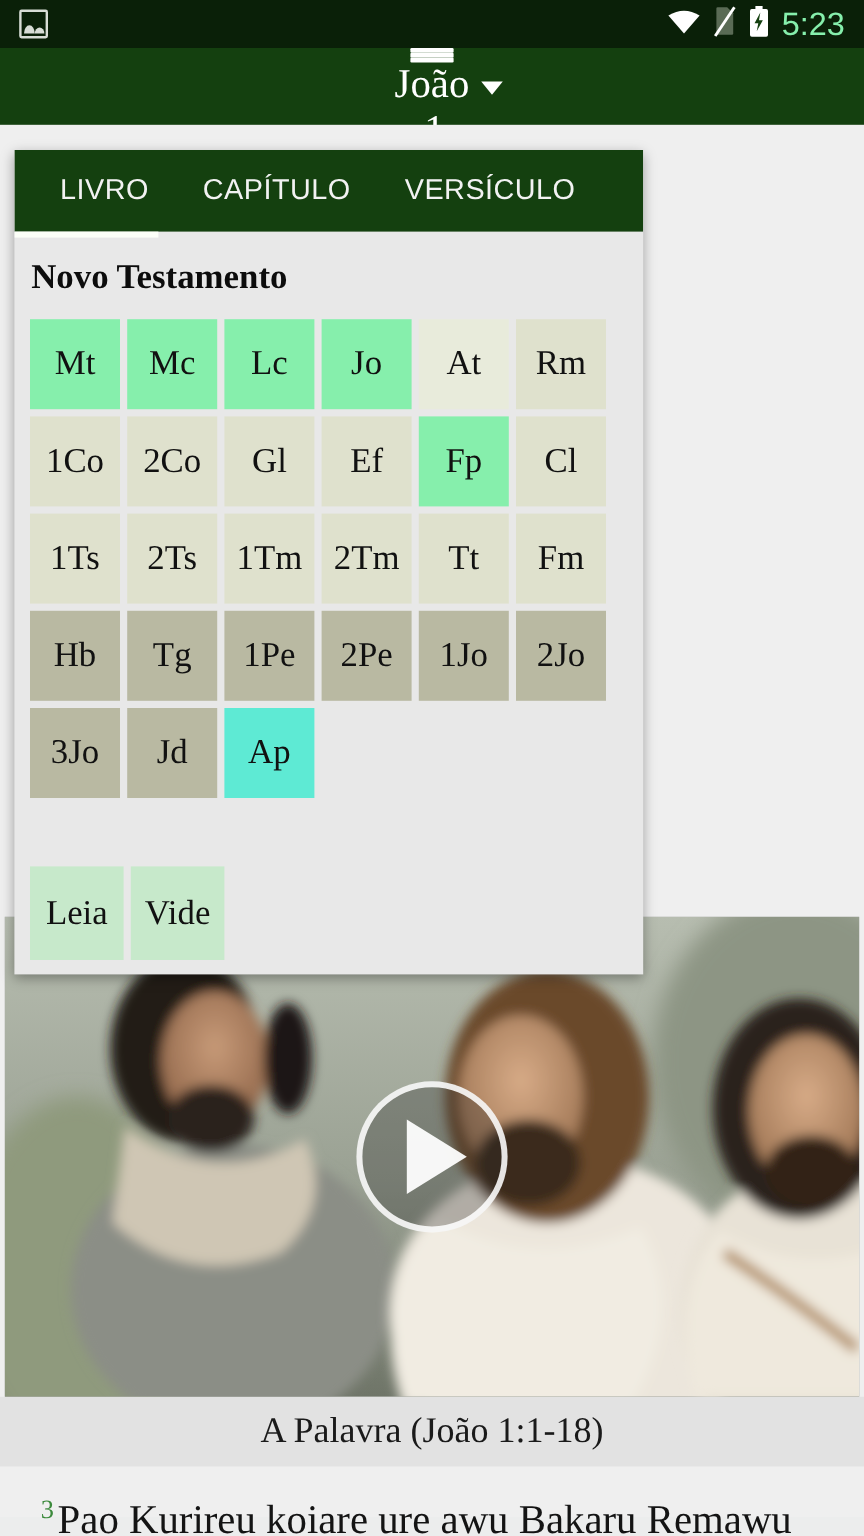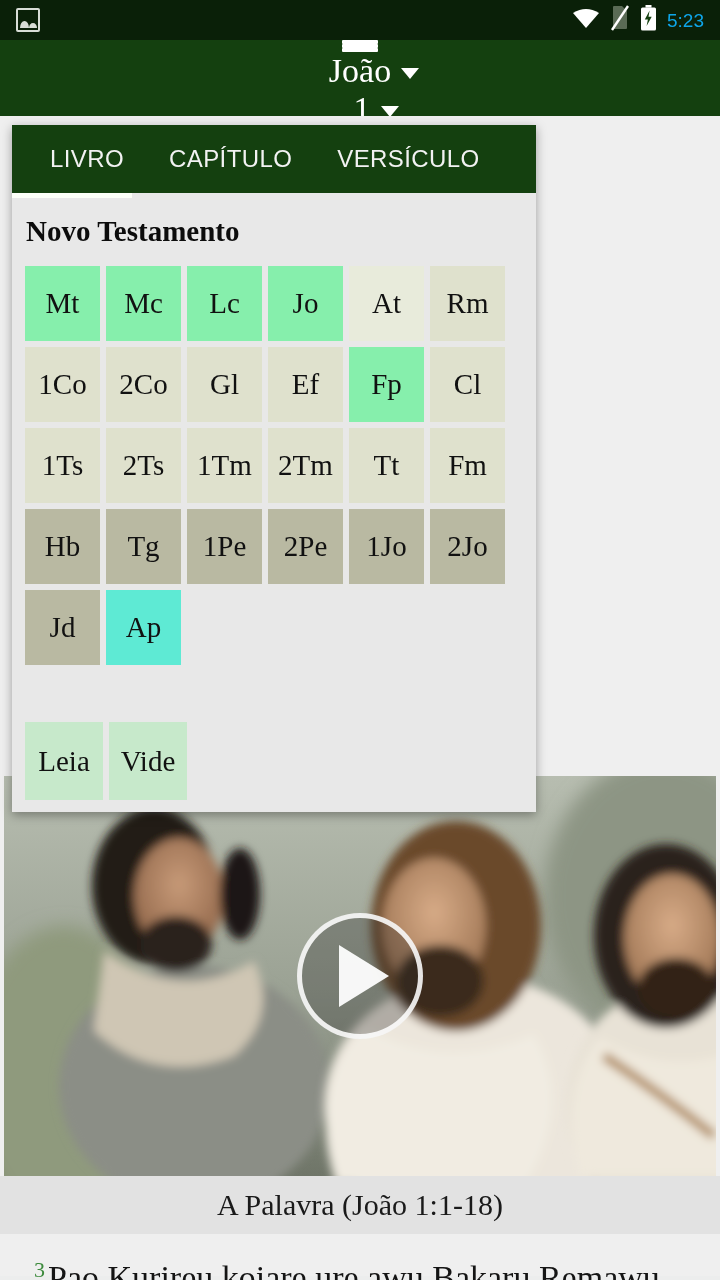--- a/index.html
+++ b/index.html
@@ -30,21 +30,21 @@
     content: ""; position: absolute; left: 2px; bottom: 2px;
     width: 9px; height: 7px; background: #d8ddd6;
     border-radius: 50% 50% 0 0 / 100% 100% 0 0;
   }
   .photo-icon::after {
     content: ""; position: absolute; right: 1px; bottom: 2px;
     width: 8px; height: 5px; background: #d8ddd6;
     border-radius: 50% 50% 0 0 / 100% 100% 0 0;
   }
   .sb-time {
-    color: #0ea5e9; font-size: 19px;
+    color: #86efac; font-size: 27px;
     font-family: "Liberation Sans", sans-serif;
     letter-spacing: 0px; line-height: 1;
   }
 
   
   .toolbar {
     position: absolute; top: 40px; left: 0;
     width: 720px; height: 80px;
     background: #14400f;
     display: flex; align-items: center;
@@ -67,21 +67,21 @@
     border-right: 9px solid transparent;
     border-top: 11px solid #fff;
     margin-top: 4px;
   }
   .tb-spacer { flex: 1; }
   .tb-icon { width: 56px; height: 56px; display: flex; align-items: center; justify-content: center; cursor: pointer; }
   .tb-icon + .tb-icon { margin-left: 18px; }
 
   
   .reader {
-    position: absolute; top: 116px; left: 0;
+    position: absolute; top: 104px; left: 0;
     width: 720px; height: 1160px;
     background: #efefef;
   }
   .reader-inner { padding: 0 16px; }
   .rd-h1 {
     color: #14501a; font-weight: bold; font-size: 38px;
     text-align: center; margin-top: 68px; white-space: nowrap;
   }
   .rd-h2 {
     color: #14501a; font-weight: bold; font-size: 38px;
@@ -363,20 +363,21 @@
       <button class="bk t2">1Tm</button>
       <button class="bk t2">2Tm</button>
       <button class="bk t2">Tt</button>
       <button class="bk t2">Fm</button>
       <button class="bk t3">Hb</button>
       <button class="bk t3">Tg</button>
       <button class="bk t3">1Pe</button>
       <button class="bk t3">2Pe</button>
       <button class="bk t3">1Jo</button>
       <button class="bk t3">2Jo</button>
+      <button class="bk t3">3Jo</button>
       <button class="bk t3">Jd</button>
       <button class="bk t4">Ap</button>
     </div>
 
     <div class="actions">
       <button class="act">Leia</button>
       <button class="act">Vide</button>
     </div>
   </div>
 

